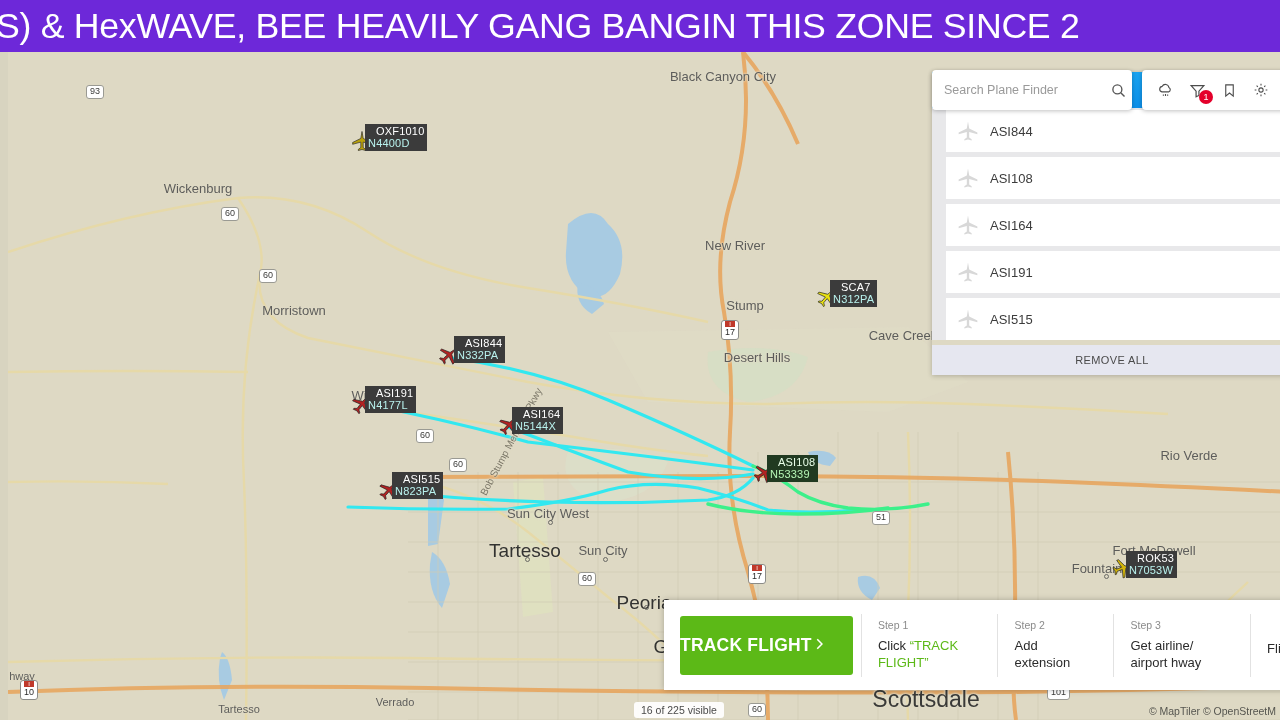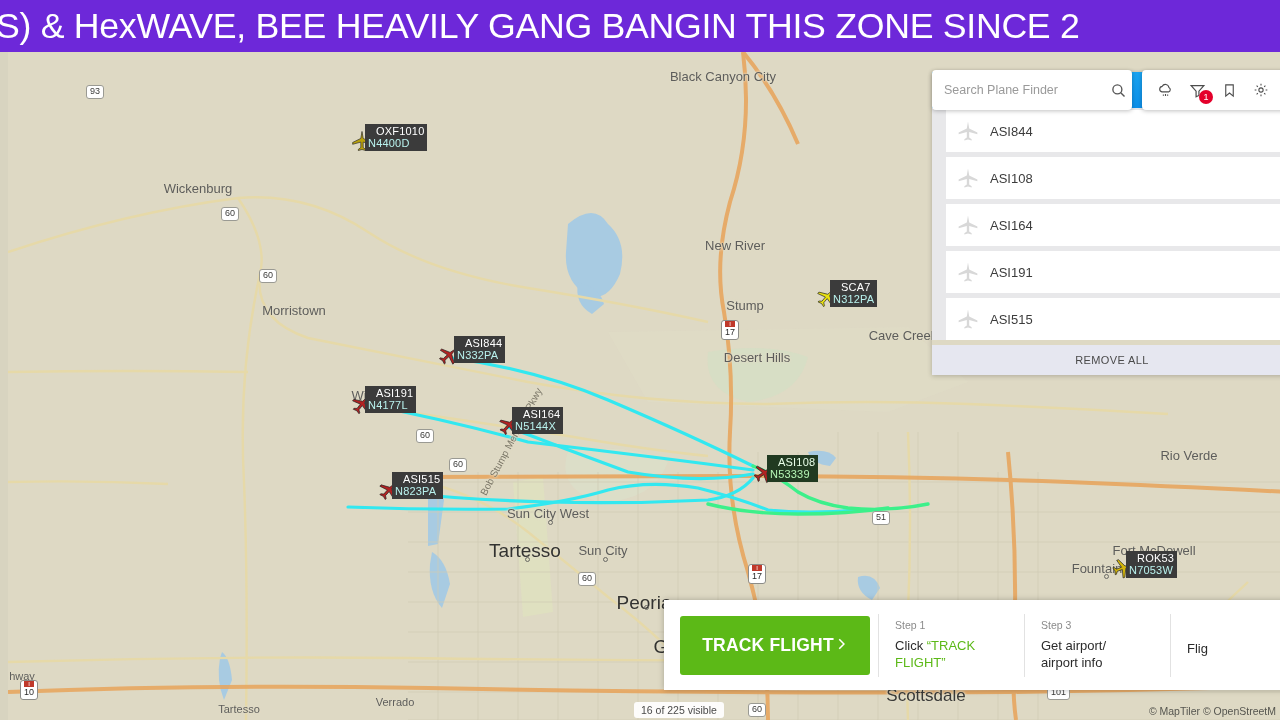--- a/index.html
+++ b/index.html
@@ -40,21 +40,21 @@
   .place {
     position: absolute;
     color: #5d5d5b;
     font-family: "Liberation Sans", sans-serif;
     white-space: nowrap;
     text-shadow: 0 0 3px #e2ddc8, 0 0 3px #e2ddc8, 0 0 2px #e2ddc8;
     pointer-events: none;
   }
   .place.sm  { font-size: 11px; }
   .place.md  { font-size: 13px; }
-  .place.lg  { font-size: 17px; color: #3a3a38; }
+  .place.lg  { font-size: 23px; color: #3a3a38; }
   .place.xl  { font-size: 19px; color: #333331; }
   .place.rd  { font-size: 10px; transform: rotate(-62deg); transform-origin: left top; color: #7a7667;}
 
   .citydot {
     position: absolute; width: 5px; height: 5px; border-radius: 50%;
     border: 1px solid #6b6b66; background: transparent;
   }
 
   
   .shield {
@@ -155,21 +155,21 @@
   
   #promo {
     position: absolute; left: 664px; top: 600px; width: 640px; height: 90px;
     background: #fff; z-index: 150;
     box-shadow: 0 0 6px rgba(0,0,0,0.25);
     display: flex; align-items: center; padding: 0 0 0 16px;
   }
   #track-flight-btn {
     background: #5cb917; border-radius: 3px;
     width: 190px; height: 59px;
-    display: flex; align-items: center; justify-content: center; 
+    display: flex; align-items: center; justify-content: flex-start; 
     color: #fff; font-size: 17.5px; font-weight: bold;
     letter-spacing: 0.2px; cursor: pointer;
     font-family: "Liberation Sans", sans-serif;
   }
   .step {
     height: 63px; padding: 0 16px;
     border-left: 1px solid #e2e2e2;
     display: flex; flex-direction: column; justify-content: center;
     margin-left: 8px;
   }
@@ -477,22 +477,26 @@
       <svg width="14" height="14" viewBox="0 0 24 24" fill="none" stroke="#ffffff" stroke-width="2.6">
         <path d="M9 4 L17 12 L9 20"></path>
       </svg>
     </span>
   </div>
   <div class="step">
     <span class="num">Step 1</span>
     <span class="txt"><span>Click </span><span class="hl">“TRACK FLIGHT”</span></span>
   </div>
   <div class="step">
+    <span class="num">Step 2</span>
+    <span class="txt">Add extension</span>
+  </div>
+  <div class="step">
     <span class="num">Step 3</span>
-    <span class="txt">Get airport/ airport info</span>
+    <span class="txt">Get airline/ airport hway</span>
   </div>
   <div class="step">
     <span class="num"></span>
     <span class="txt">Flig</span>
   </div>
 </div>
 
 <div id="visible-count">16 of 225 visible</div>
 <div id="attrib">© MapTiler © OpenStreetM</div>
 

